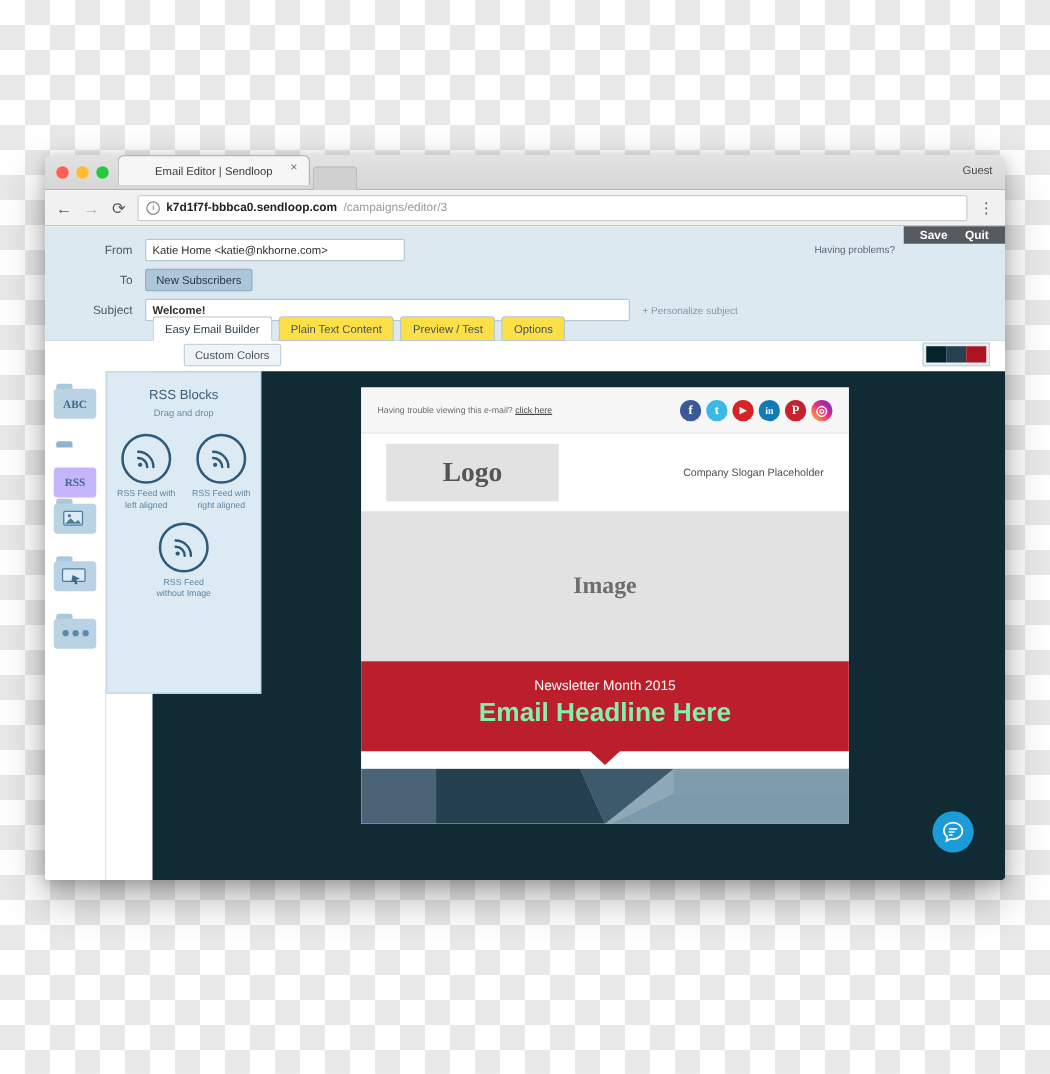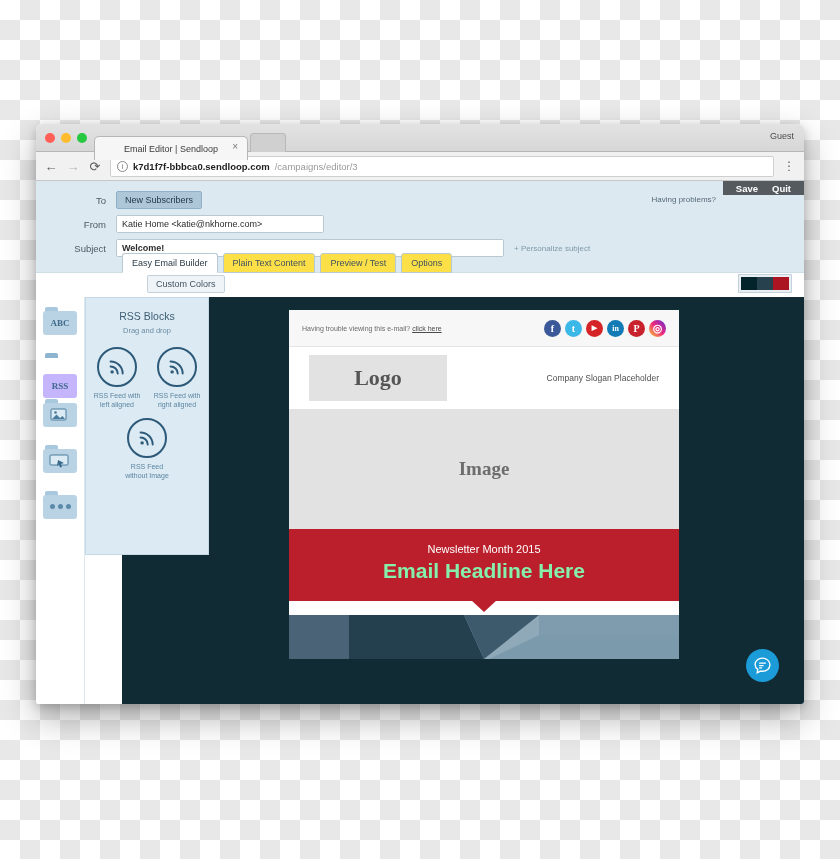--- a/index.html
+++ b/index.html
@@ -27,21 +27,21 @@
   .titlebar{
     height:27px;background:linear-gradient(#e3e3e3,#d6d6d6);
     border-bottom:1px solid #b6b6b6;position:relative;
   }
   .traffic{position:absolute;left:9px;top:9px;display:flex;gap:6px;}
   .dot{width:10px;height:10px;border-radius:50%;}
   .dot.red{background:#ff5f57;}
   .dot.yellow{background:#febc2e;}
   .dot.green{background:#28c840;}
   .tab{
-    position:absolute;left:58px;top:12px;width:152px;height:23px;
+    position:absolute;left:58px;top:0;width:152px;height:23px;
     background:#f6f6f6;border:1px solid #b6b6b6;border-bottom:none;
     border-radius:5px 5px 0 0;
     display:flex;align-items:center;justify-content:center;
     font-size:9px;color:#3a3a3a;
   }
   .tab .tab-title{max-width:110px;overflow:hidden;white-space:nowrap;}
   .tab .tab-close{position:absolute;right:9px;top:5px;font-size:10px;color:#777;line-height:1;}
   .tab-stub{
     position:absolute;left:214px;top:9px;width:34px;height:18px;
     background:#d0d0d0;border:1px solid #b8b8b8;border-bottom:none;border-radius:4px 4px 0 0;
@@ -265,27 +265,27 @@
 
     <div class="app-header">
 
       <div class="having">Having problems?</div>
       <div class="action-box">
         <span>Save</span>
         <span>Quit</span>
       </div>
 
       <div class="field-row">
+        <div class="field-label">From</div>
+        <div class="field-input" id="from-input">Katie Home &lt;katie@nkhorne.com&gt;</div>
+      </div>
+
+      <div class="field-row">
         <div class="field-label">To</div>
         <div class="pill">New Subscribers</div>
-      </div>
-
-      <div class="field-row">
-        <div class="field-label">From</div>
-        <div class="field-input" id="from-input">Katie Home &lt;katie@nkhorne.com&gt;</div>
       </div>
 
       <div class="field-row">
         <div class="field-label">Subject</div>
         <div class="field-input" id="subject-input">Welcome!</div>
         <div class="personalize">+ Personalize subject</div>
       </div>
 
       <div class="tabs-row" id="editor-tabs">
           <div class="etab active">Easy Email Builder</div>

